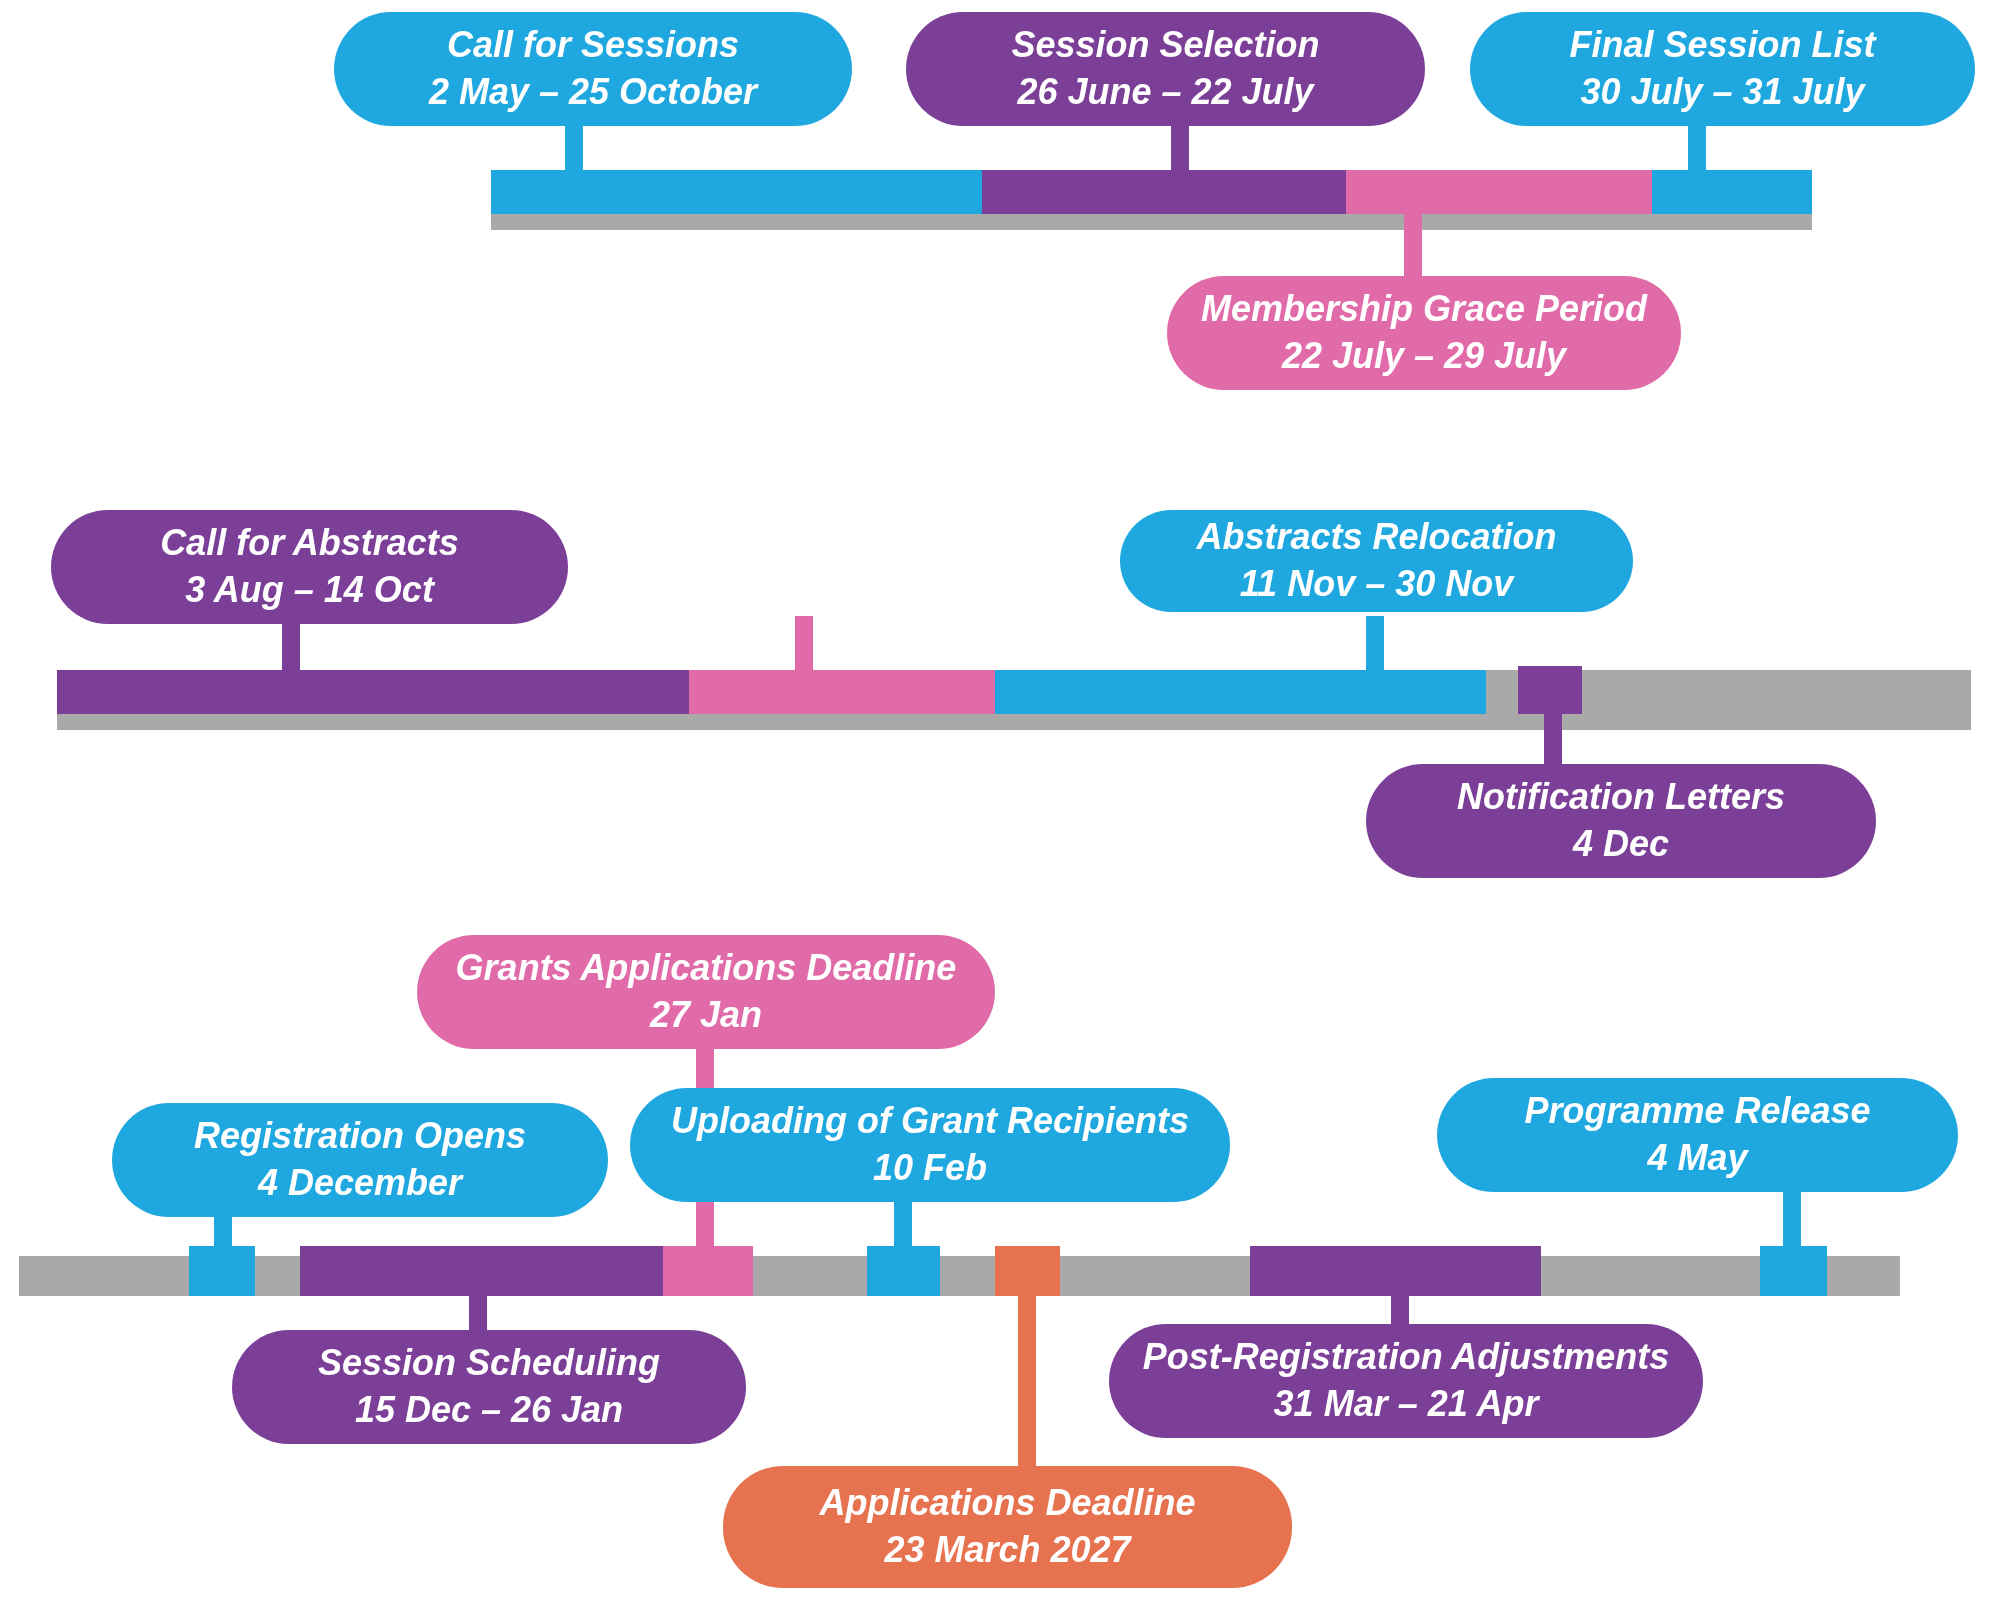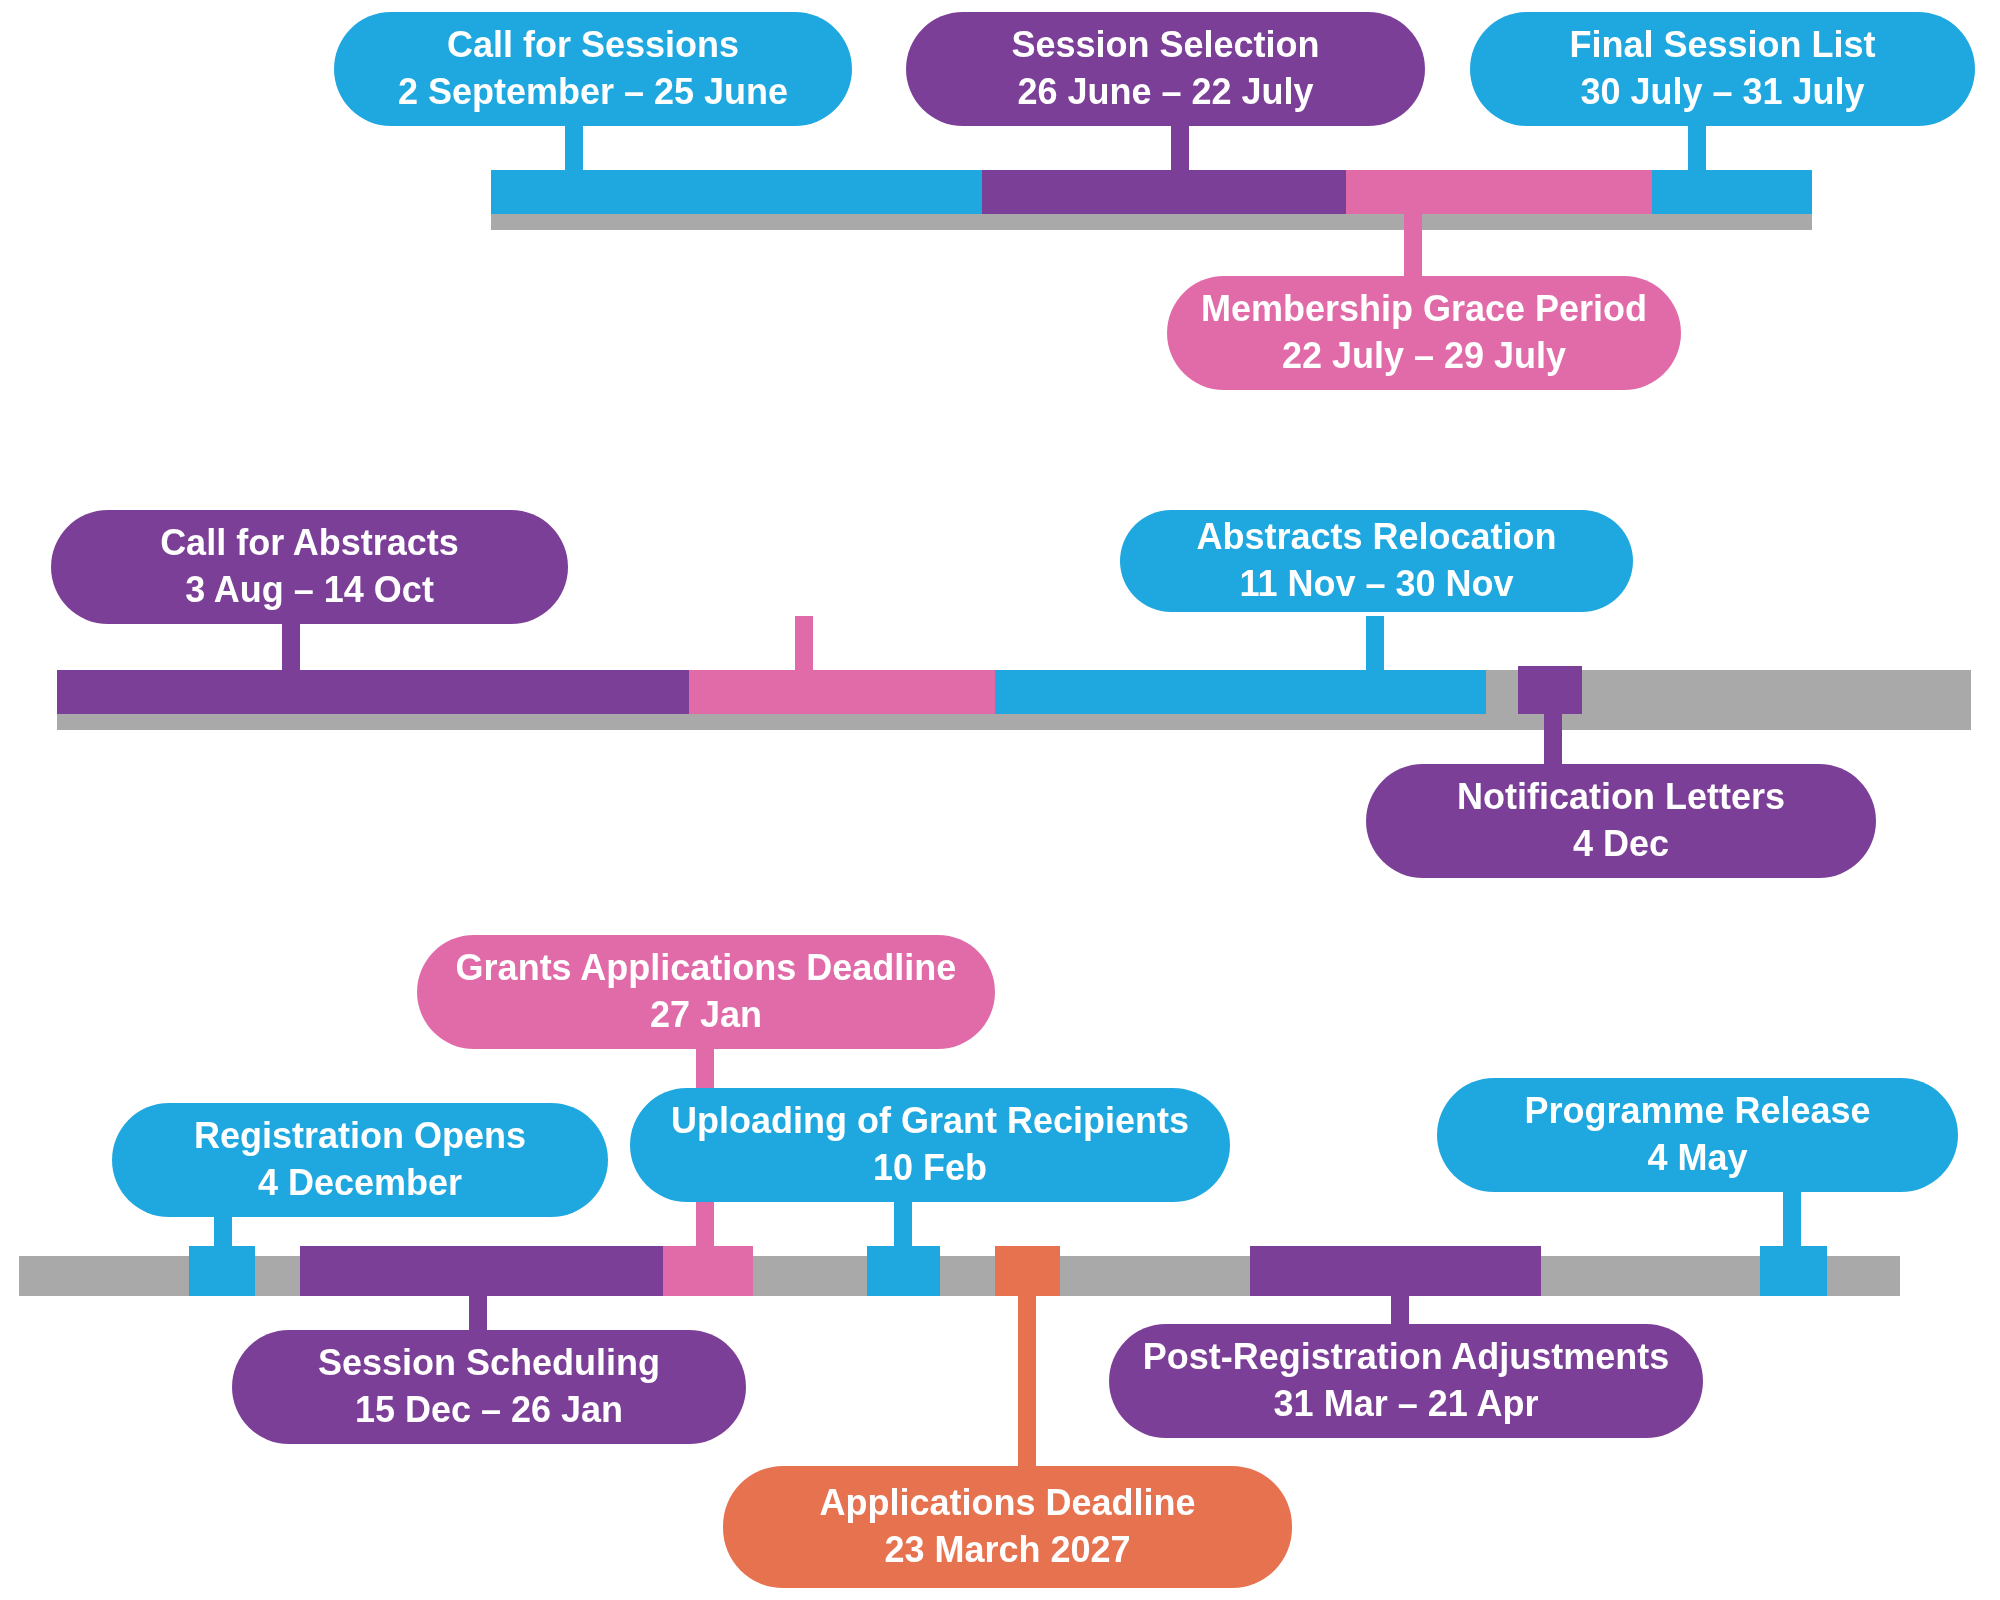--- a/index.html
+++ b/index.html
@@ -27,20 +27,21 @@
     color: #ffffff;
     display: flex;
     flex-direction: column;
     align-items: center;
     justify-content: center;
     text-align: center;
     font-weight: 700;
     font-size: 36px;
     line-height: 1.3;
     white-space: nowrap;
+    font-style: italic;
   }
   .pill .line { width: 100%; }
 </style>
 </head>
 <body>
 
 <div class="canvas">
 
   <div class="shadow" style="left:491px;top:214px;width:1321px;height:16px"></div>
 
@@ -49,21 +50,21 @@
   <div class="stem blue" style="left:1688px;top:118px;height:58px"></div>
   <div class="stem pink" style="left:1404px;top:206px;height:74px"></div>
 
   <div class="band blue" style="left:491px;top:170px;width:491px"></div>
   <div class="band purple" style="left:982px;top:170px;width:364px"></div>
   <div class="band pink" style="left:1346px;top:170px;width:306px"></div>
   <div class="band blue" style="left:1652px;top:170px;width:160px"></div>
 
   <div class="pill blue" style="left:334px;top:12px;width:518px;height:114px">
     <div class="line">Call for Sessions</div>
-    <div class="line">2 September – 25 June</div>
+    <div class="line">2 May – 25 October</div>
   </div>
   <div class="pill purple" style="left:906px;top:12px;width:519px;height:114px">
     <div class="line">Session Selection</div>
     <div class="line">26 June – 22 July</div>
   </div>
   <div class="pill blue" style="left:1470px;top:12px;width:505px;height:114px">
     <div class="line">Final Session List</div>
     <div class="line">30 July – 31 July</div>
   </div>
   <div class="pill pink" style="left:1167px;top:276px;width:514px;height:114px">

